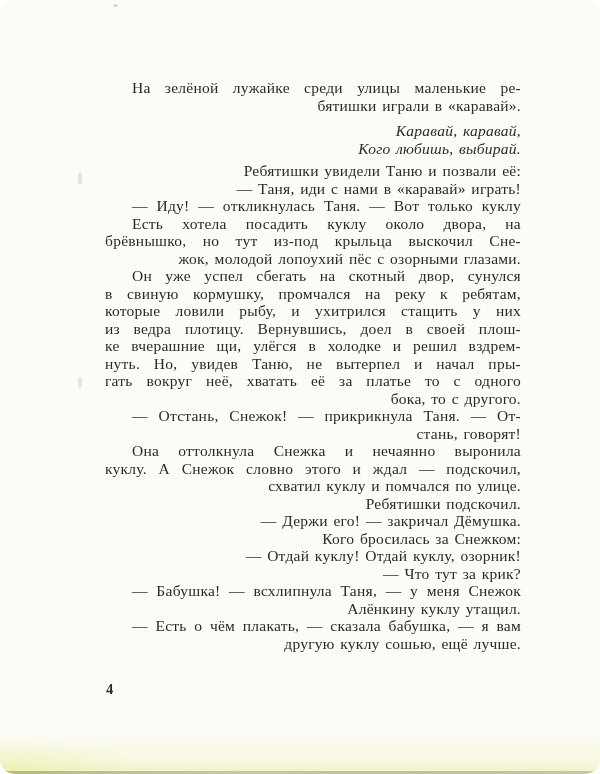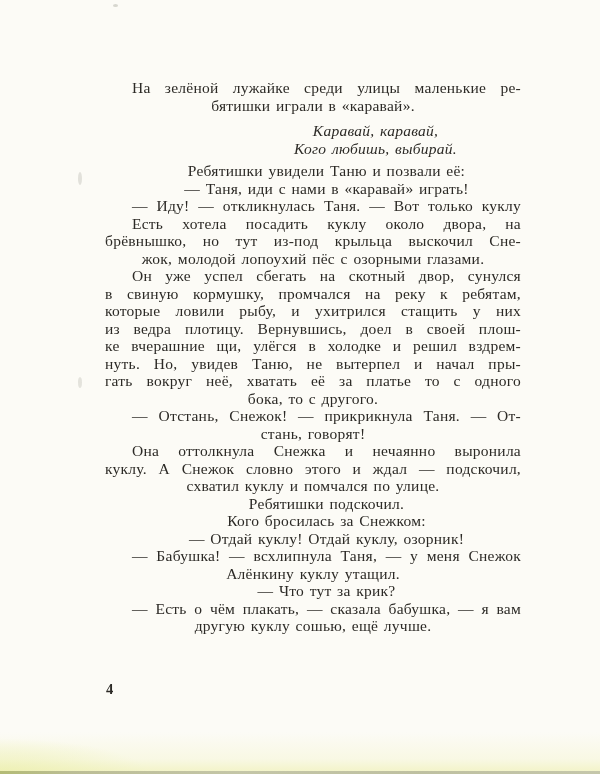--- a/index.html
+++ b/index.html
@@ -8,33 +8,34 @@
     background: #ffffff;
   }
   .scan {
     position: relative;
     width: 600px;
     height: 774px;
     overflow: hidden;
     background: var(--paper, #fcfbf6);
     font-family: "Liberation Serif", "DejaVu Serif", serif;
     color: var(--ink, #2c2a26);
+    border-radius: 15px;
   }
   .text-block {
     position: absolute;
     left: 105px;
     top: 79px;
     width: 416px;
     font-size: 15.5px;
     line-height: 17.5px;
     letter-spacing: 0.25px;
     word-spacing: 1.5px;
   }
   .para { margin: 0; }
-  .line { text-align: center; white-space: normal; }
+  .line { text-align: right; white-space: normal; }
   .line.j {
     text-align: justify;
     text-align-last: justify;
   }
   .line.indent { text-indent: 27px; }
   .para.verse {
     margin: 8px 0 5px 125px;
     font-style: italic;
   }
   .page-number {
@@ -129,31 +130,34 @@
       </div>
       <div class="para prose">
         <div class="line j indent">Она оттолкнула Снежка и нечаянно выронила</div>
         <div class="line j">куклу. А Снежок словно этого и ждал — подскочил,</div>
         <div class="line">схватил куклу и помчался по улице.</div>
       </div>
       <div class="para prose">
         <div class="line indent">Ребятишки подскочил.</div>
       </div>
       <div class="para prose">
+        <div class="line indent">— Держи его! — закричал Дёмушка.</div>
+      </div>
+      <div class="para prose">
         <div class="line indent">Кого бросилась за Снежком:</div>
       </div>
       <div class="para prose">
         <div class="line indent">— Отдай куклу! Отдай куклу, озорник!</div>
       </div>
       <div class="para prose">
+        <div class="line indent">— Что тут за крик?</div>
+      </div>
+      <div class="para prose">
         <div class="line j indent">— Бабушка! — всхлипнула Таня, — у меня Снежок</div>
         <div class="line">Алёнкину куклу утащил.</div>
-      </div>
-      <div class="para prose">
-        <div class="line indent">— Что тут за крик?</div>
       </div>
       <div class="para prose">
         <div class="line j indent">— Есть о чём плакать, — сказала бабушка, — я вам</div>
         <div class="line">другую куклу сошью, ещё лучше.</div>
       </div>
     </div>
   <div class="page-number">4</div>
   <div class="corner-glow"></div>
   <div class="bottom-edge"></div>
   <div class="bottom-line"></div>

